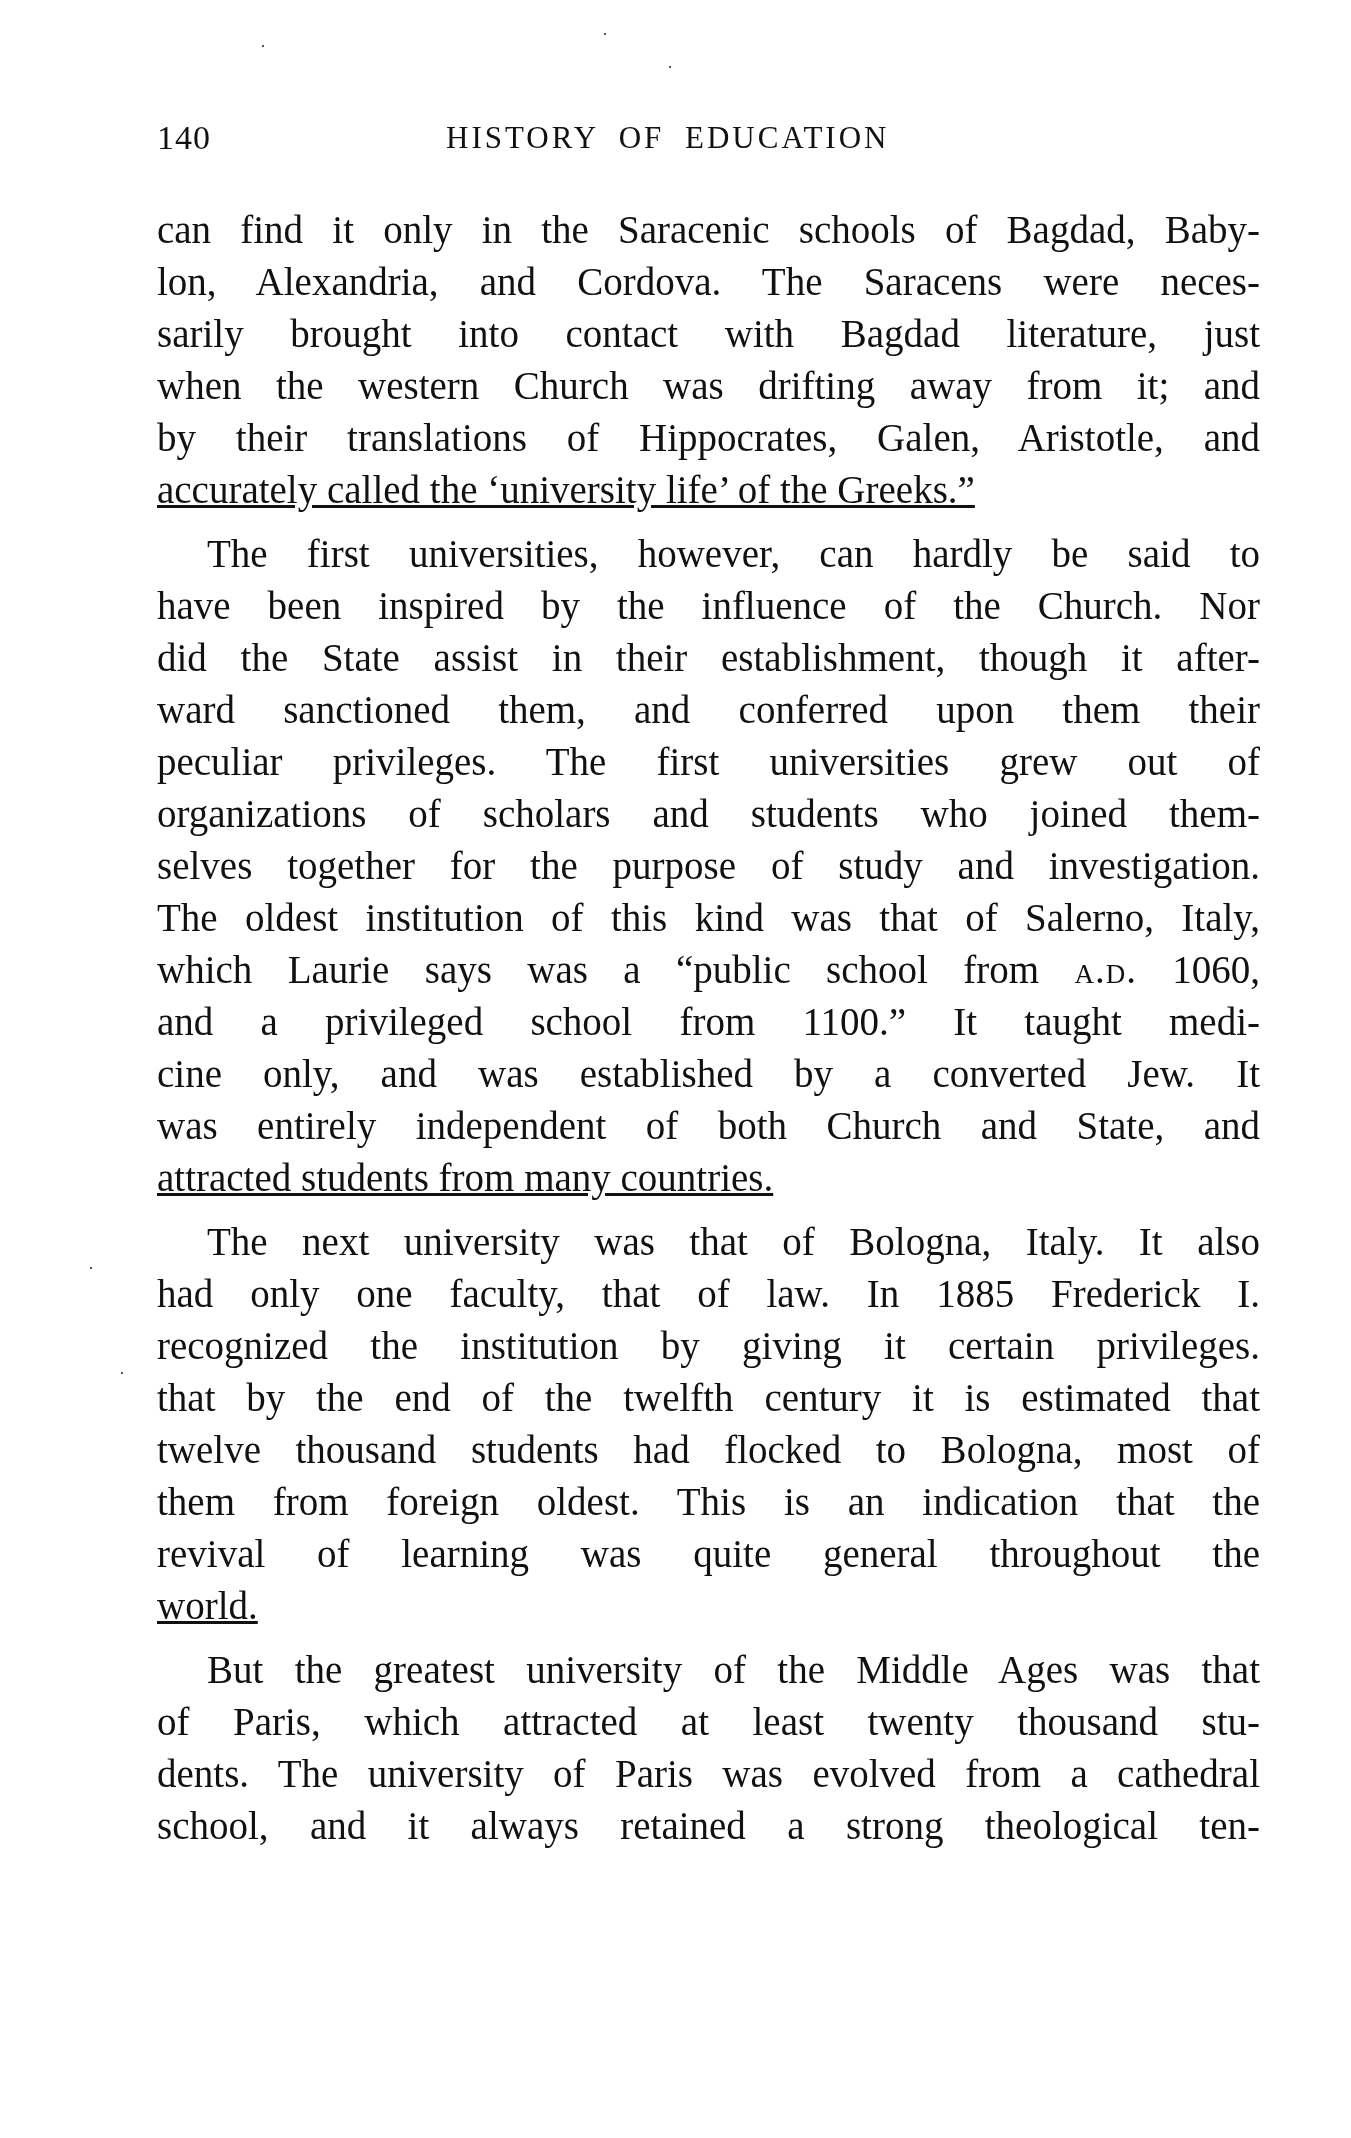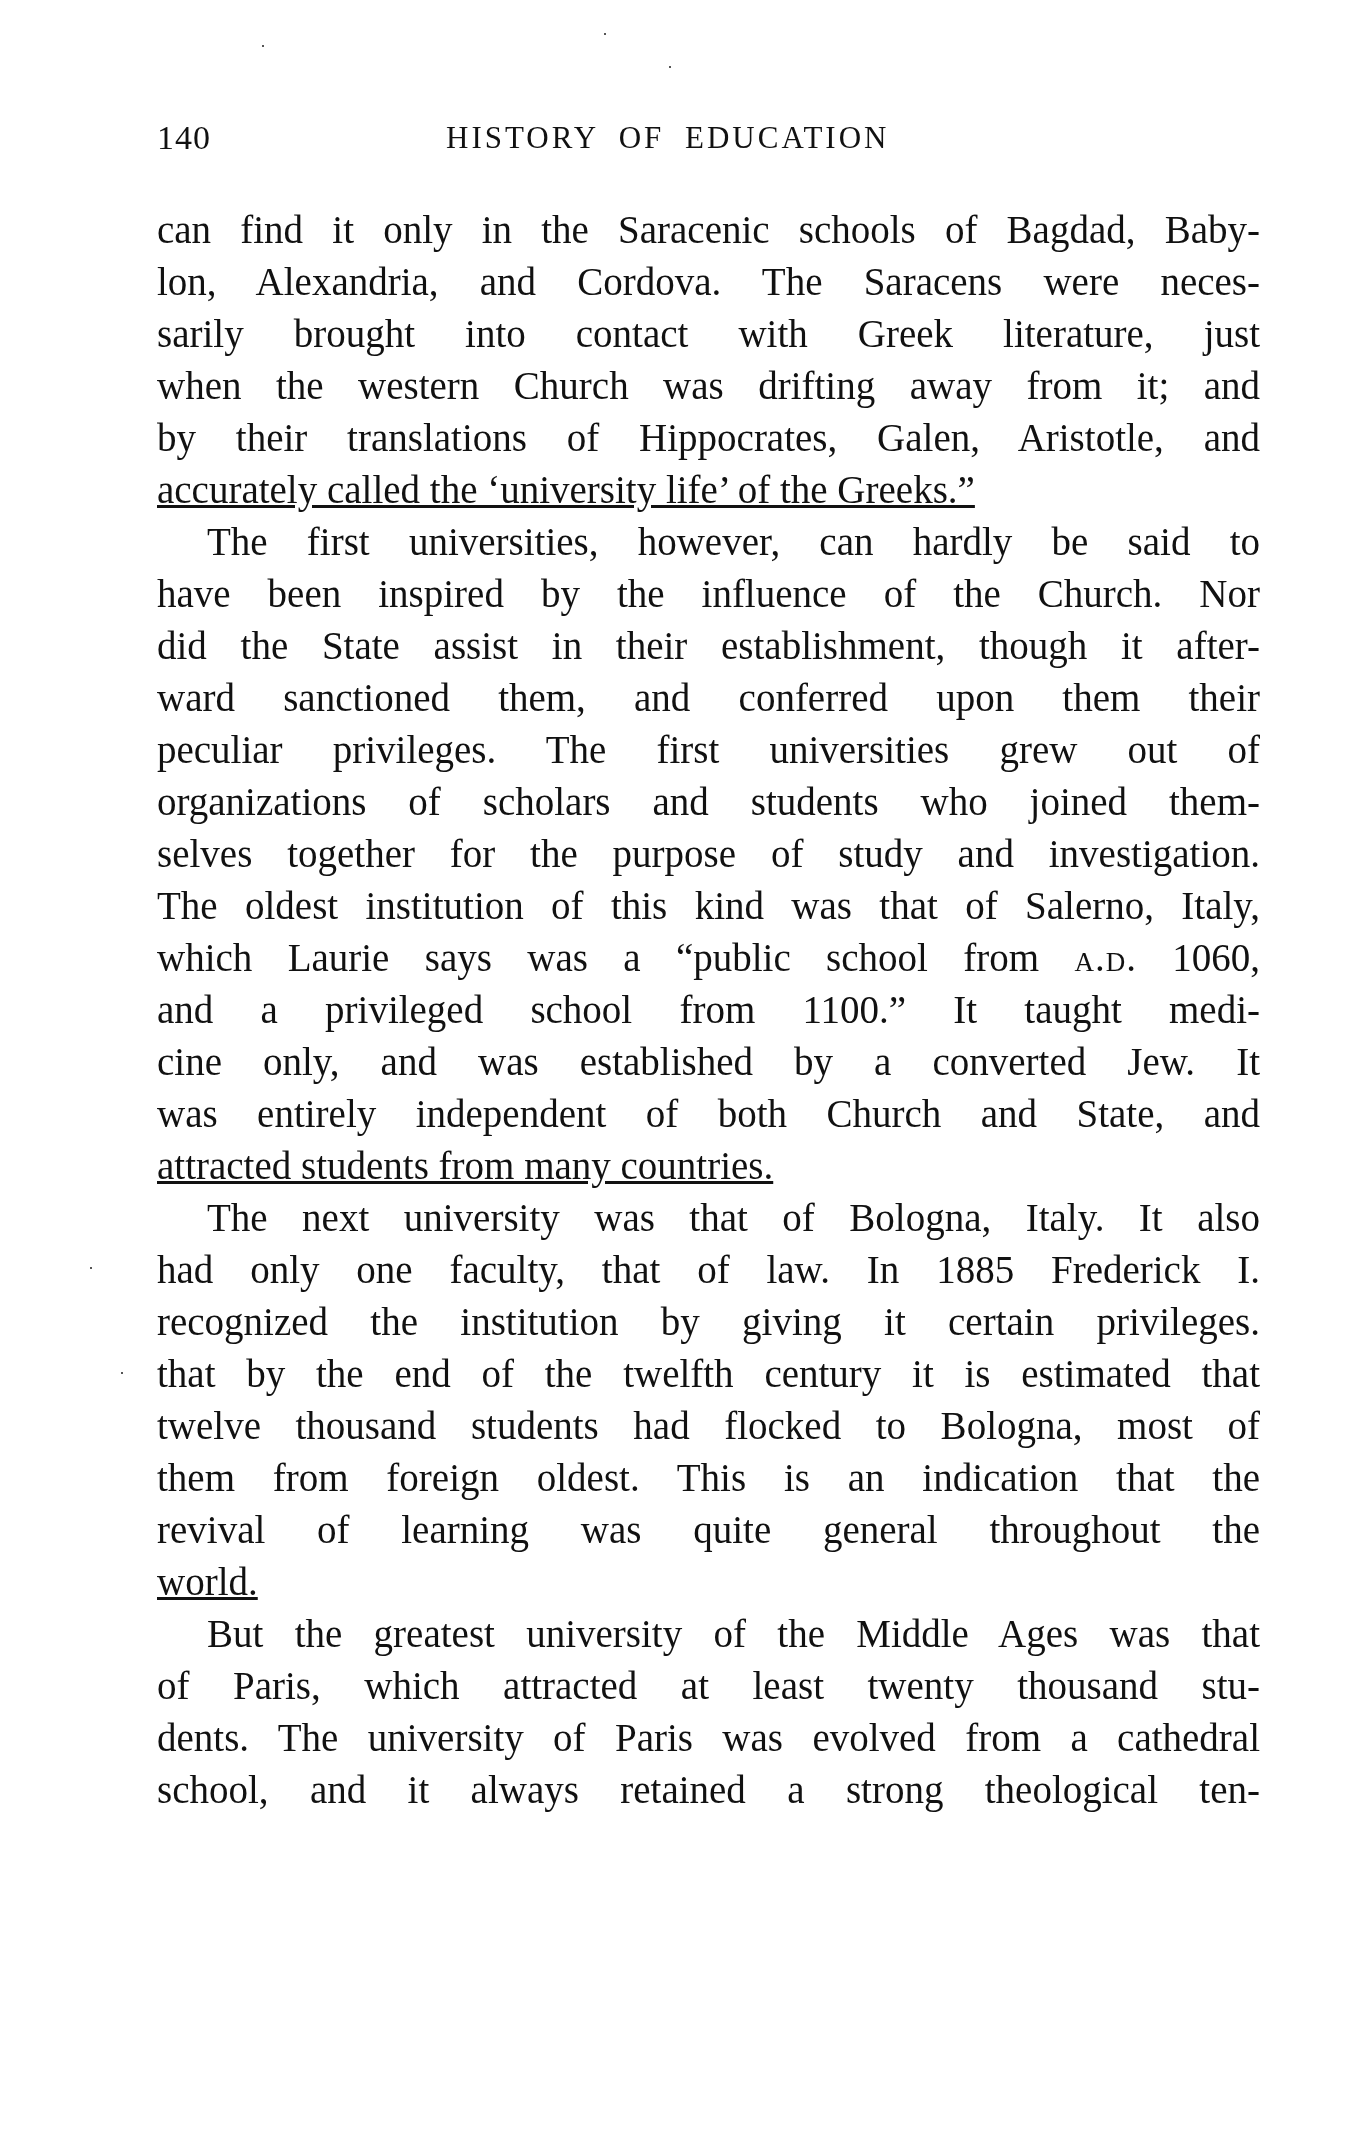--- a/index.html
+++ b/index.html
@@ -54,21 +54,21 @@
     .line {
       display: block;
       height: 52px;
       line-height: 52px;
       font-size: 39px;
       text-align: justify;
       text-align-last: justify;
       white-space: nowrap;
       overflow: visible;
     }
-    .line.indent { padding-left: 50px; }
+    .line.indent { padding-left: 50px; margin-top: 12px; }
     .line.last { text-align-last: left; text-decoration: underline; }
     .sc {
       font-variant: small-caps;
       text-transform: lowercase;
       letter-spacing: 1px;
     }
     .speck {
       position: absolute;
       width: 2px; height: 2px;
       background: #555;
@@ -82,21 +82,21 @@
   <div class="running-head">
     <span class="page-number">140</span>
     <span class="running-title">HISTORY OF EDUCATION</span>
   </div>
 
   <div class="body-text">
 
     <div>
       <span class="line">can find it only in the Saracenic schools of Bagdad, Baby-</span>
       <span class="line">lon, Alexandria, and Cordova.  The Saracens were neces-</span>
-      <span class="line">sarily brought into contact with Greek literature, just</span>
+      <span class="line">sarily brought into contact with Bagdad literature, just</span>
       <span class="line">when the western Church was drifting away from it; and</span>
       <span class="line">by their translations of Hippocrates, Galen, Aristotle, and</span>
       <span class="line last">accurately called the ‘university life’ of the Greeks.”</span>
     </div>
 
     <div>
       <span class="line indent">The first universities, however, can hardly be said to</span>
       <span class="line">have been inspired by the influence of the Church.  Nor</span>
       <span class="line">did the State assist in their establishment, though it after-</span>
       <span class="line">ward sanctioned them, and conferred upon them their</span>

